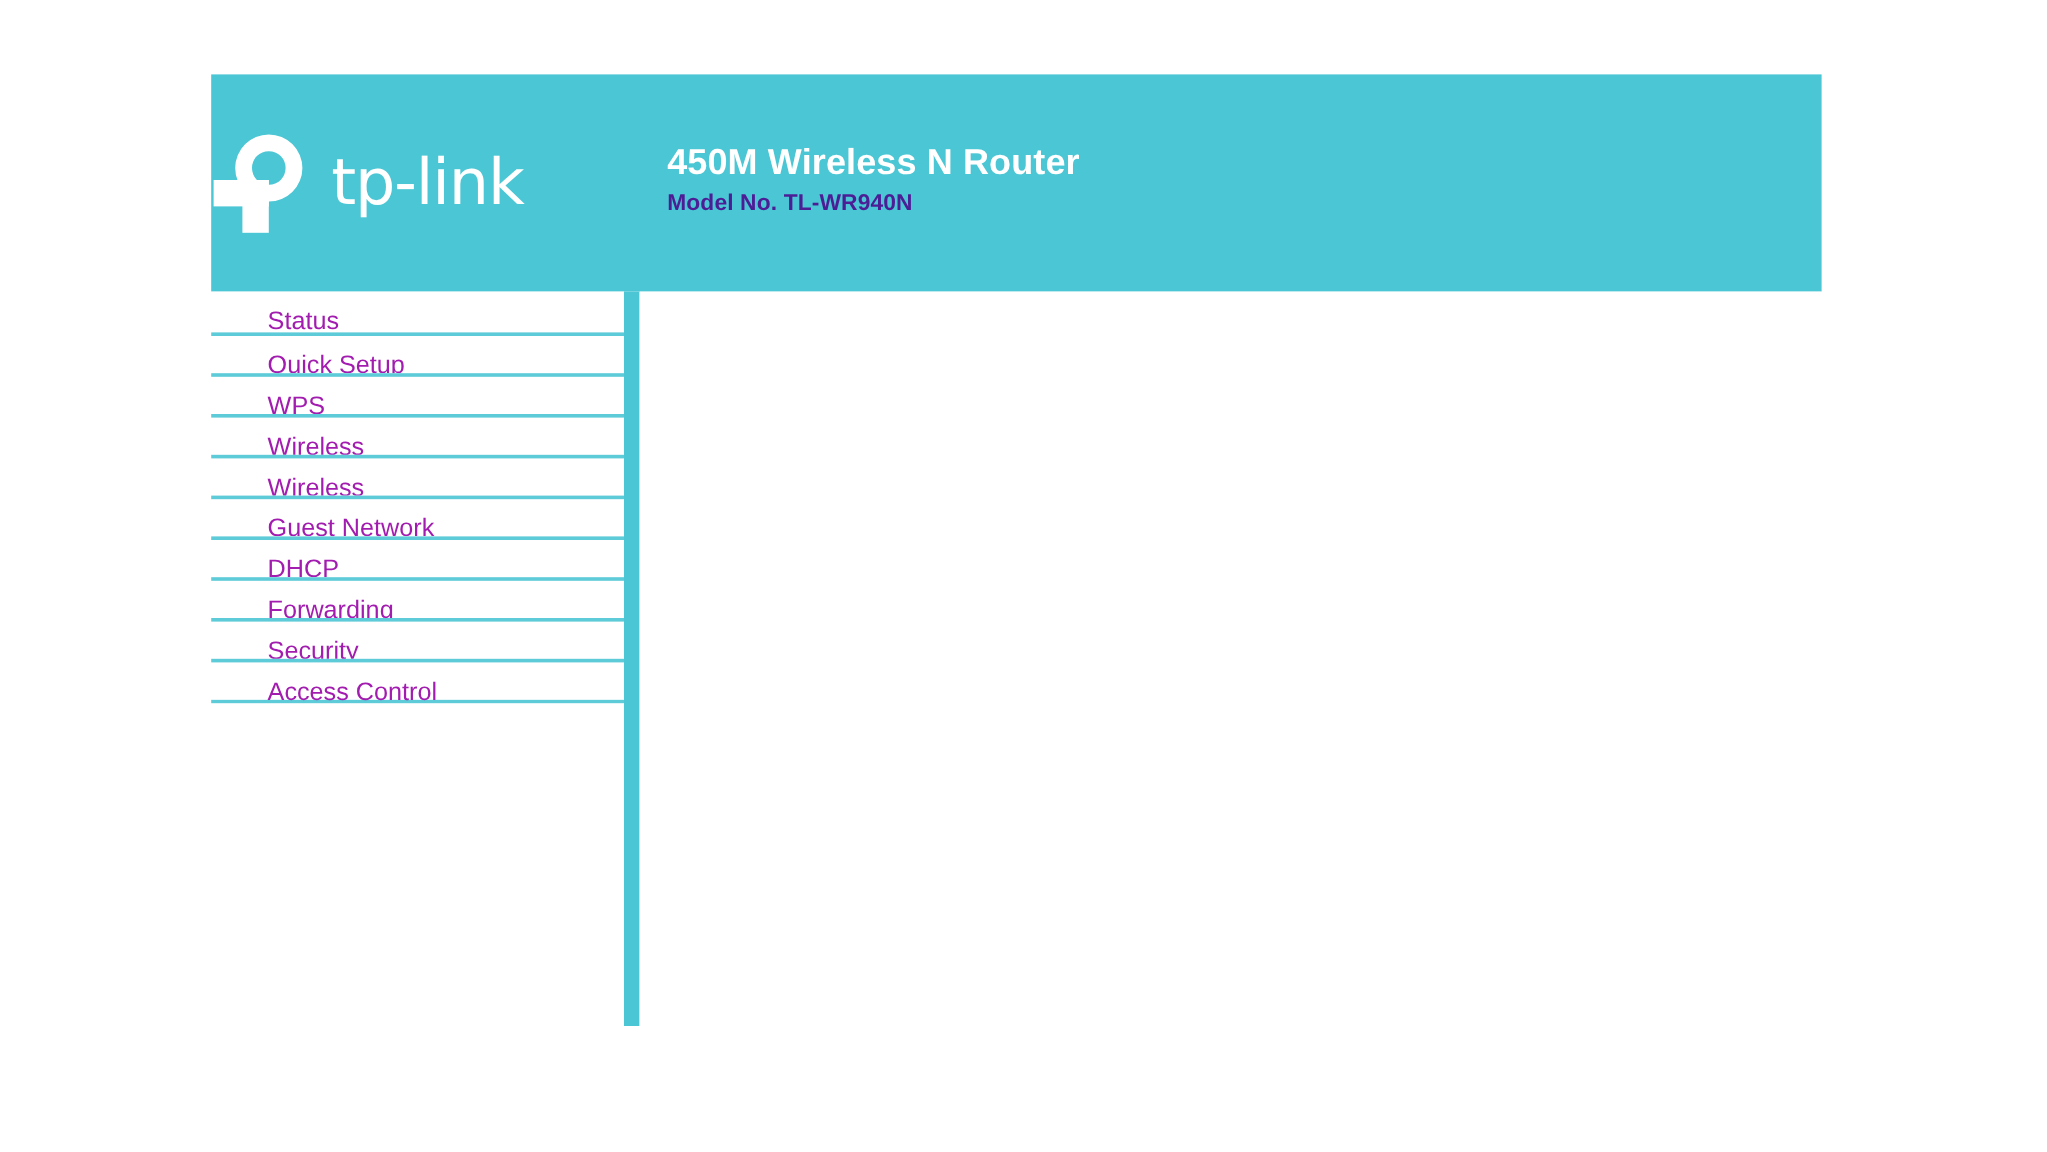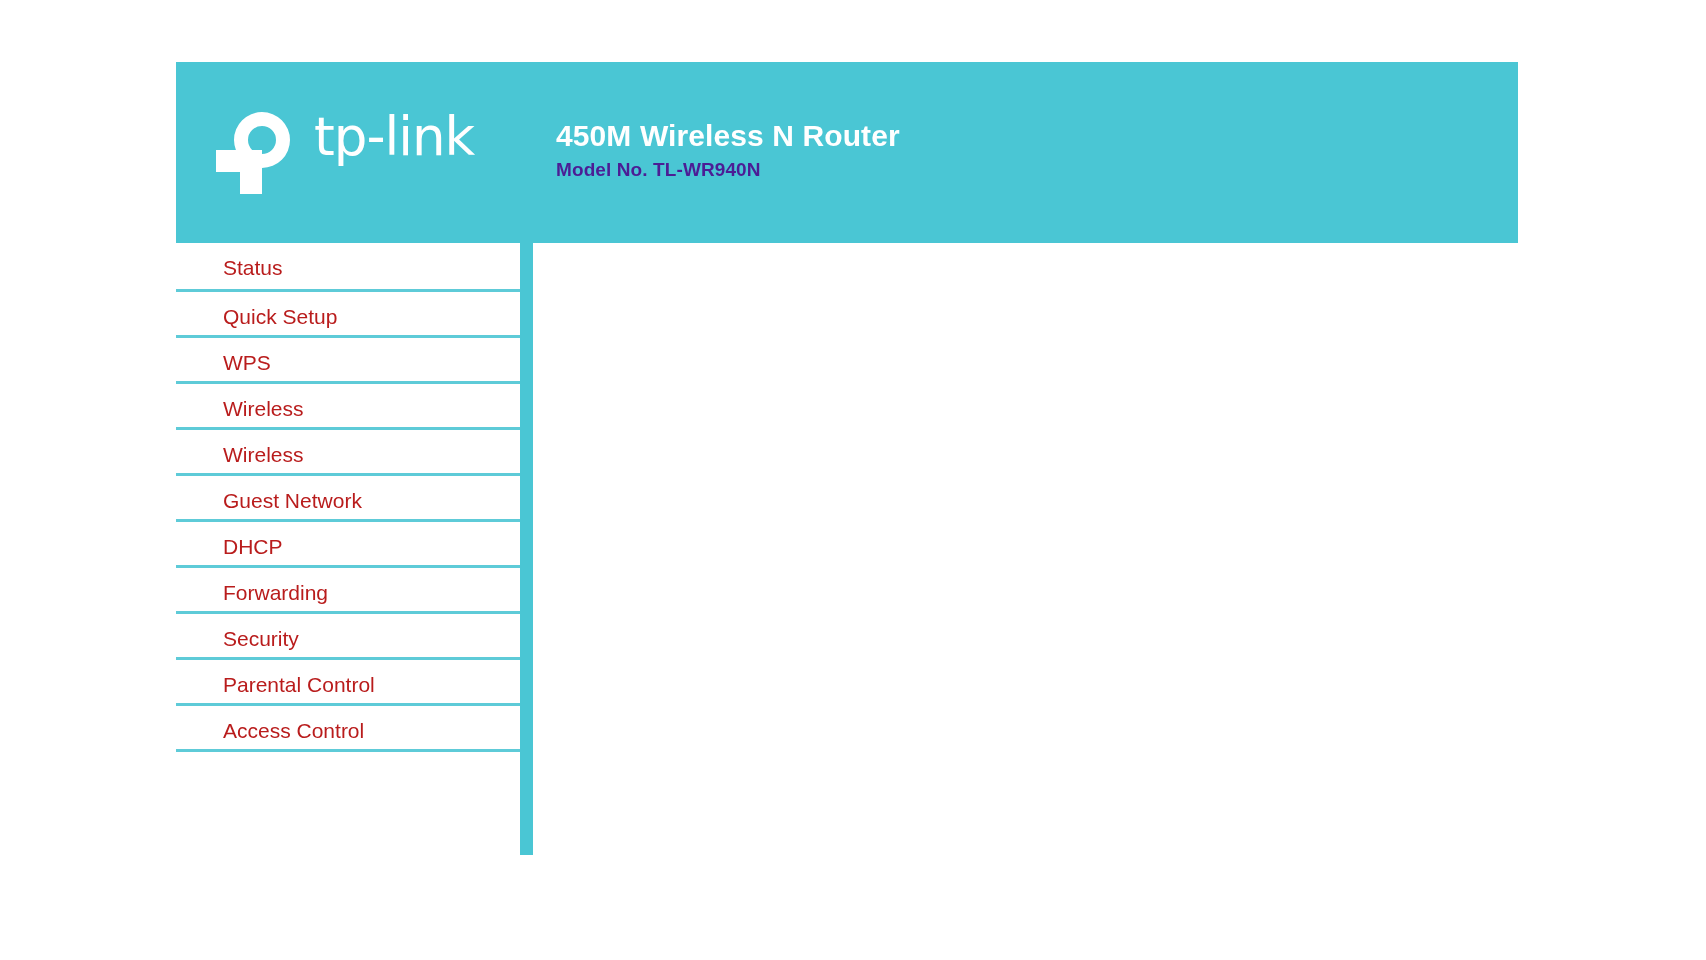--- a/index.html
+++ b/index.html
@@ -28,21 +28,21 @@
     height: 181px;
     background: #4ac6d4;
     display: flex;
     align-items: center;
   }
 
   .brand {
     width: 370px;
     flex: 0 0 370px;
     display: flex;
-    padding-left: 38px;
+    align-items: center;
   }
 
   .brand-logo {
     width: 96px;
     height: 86px;
     flex: 0 0 96px;
     display: block;
   }
 
   .brand-wordmark {
@@ -81,27 +81,27 @@
   
   .sidebar {
     position: absolute;
     left: 176px;
     top: 243px;
     width: 344px;
   }
 
   .menu-item {
     position: relative;
-    height: 46px;
+    height: 34px;
     line-height: 50px;
     background: #ffffff;
     border-top: 3px solid #5ecbd8;
     padding-left: 47px;
     font-size: 21px;
-    color: #b91c1c;
+    color: #a21caf;
     white-space: nowrap;
     font-family: "Liberation Sans", sans-serif;
   }
 
   .menu-item:first-child {
     border-top: none;
   }
 
   .menu-list {
     border-bottom: 3px solid #5ecbd8;
@@ -187,23 +187,20 @@
       </div>
 
       <div class="menu-item">
         <span>Forwarding</span>
       </div>
 
       <div class="menu-item">
         <span>Security</span>
       </div>
 
-      <div class="menu-item">
-        <span>Parental Control</span>
-      </div>
 
       <div class="menu-item">
         <span>Access Control</span>
       </div>
 
     </div>
   </div>
 
   <div class="sidebar-rail"></div>
 

